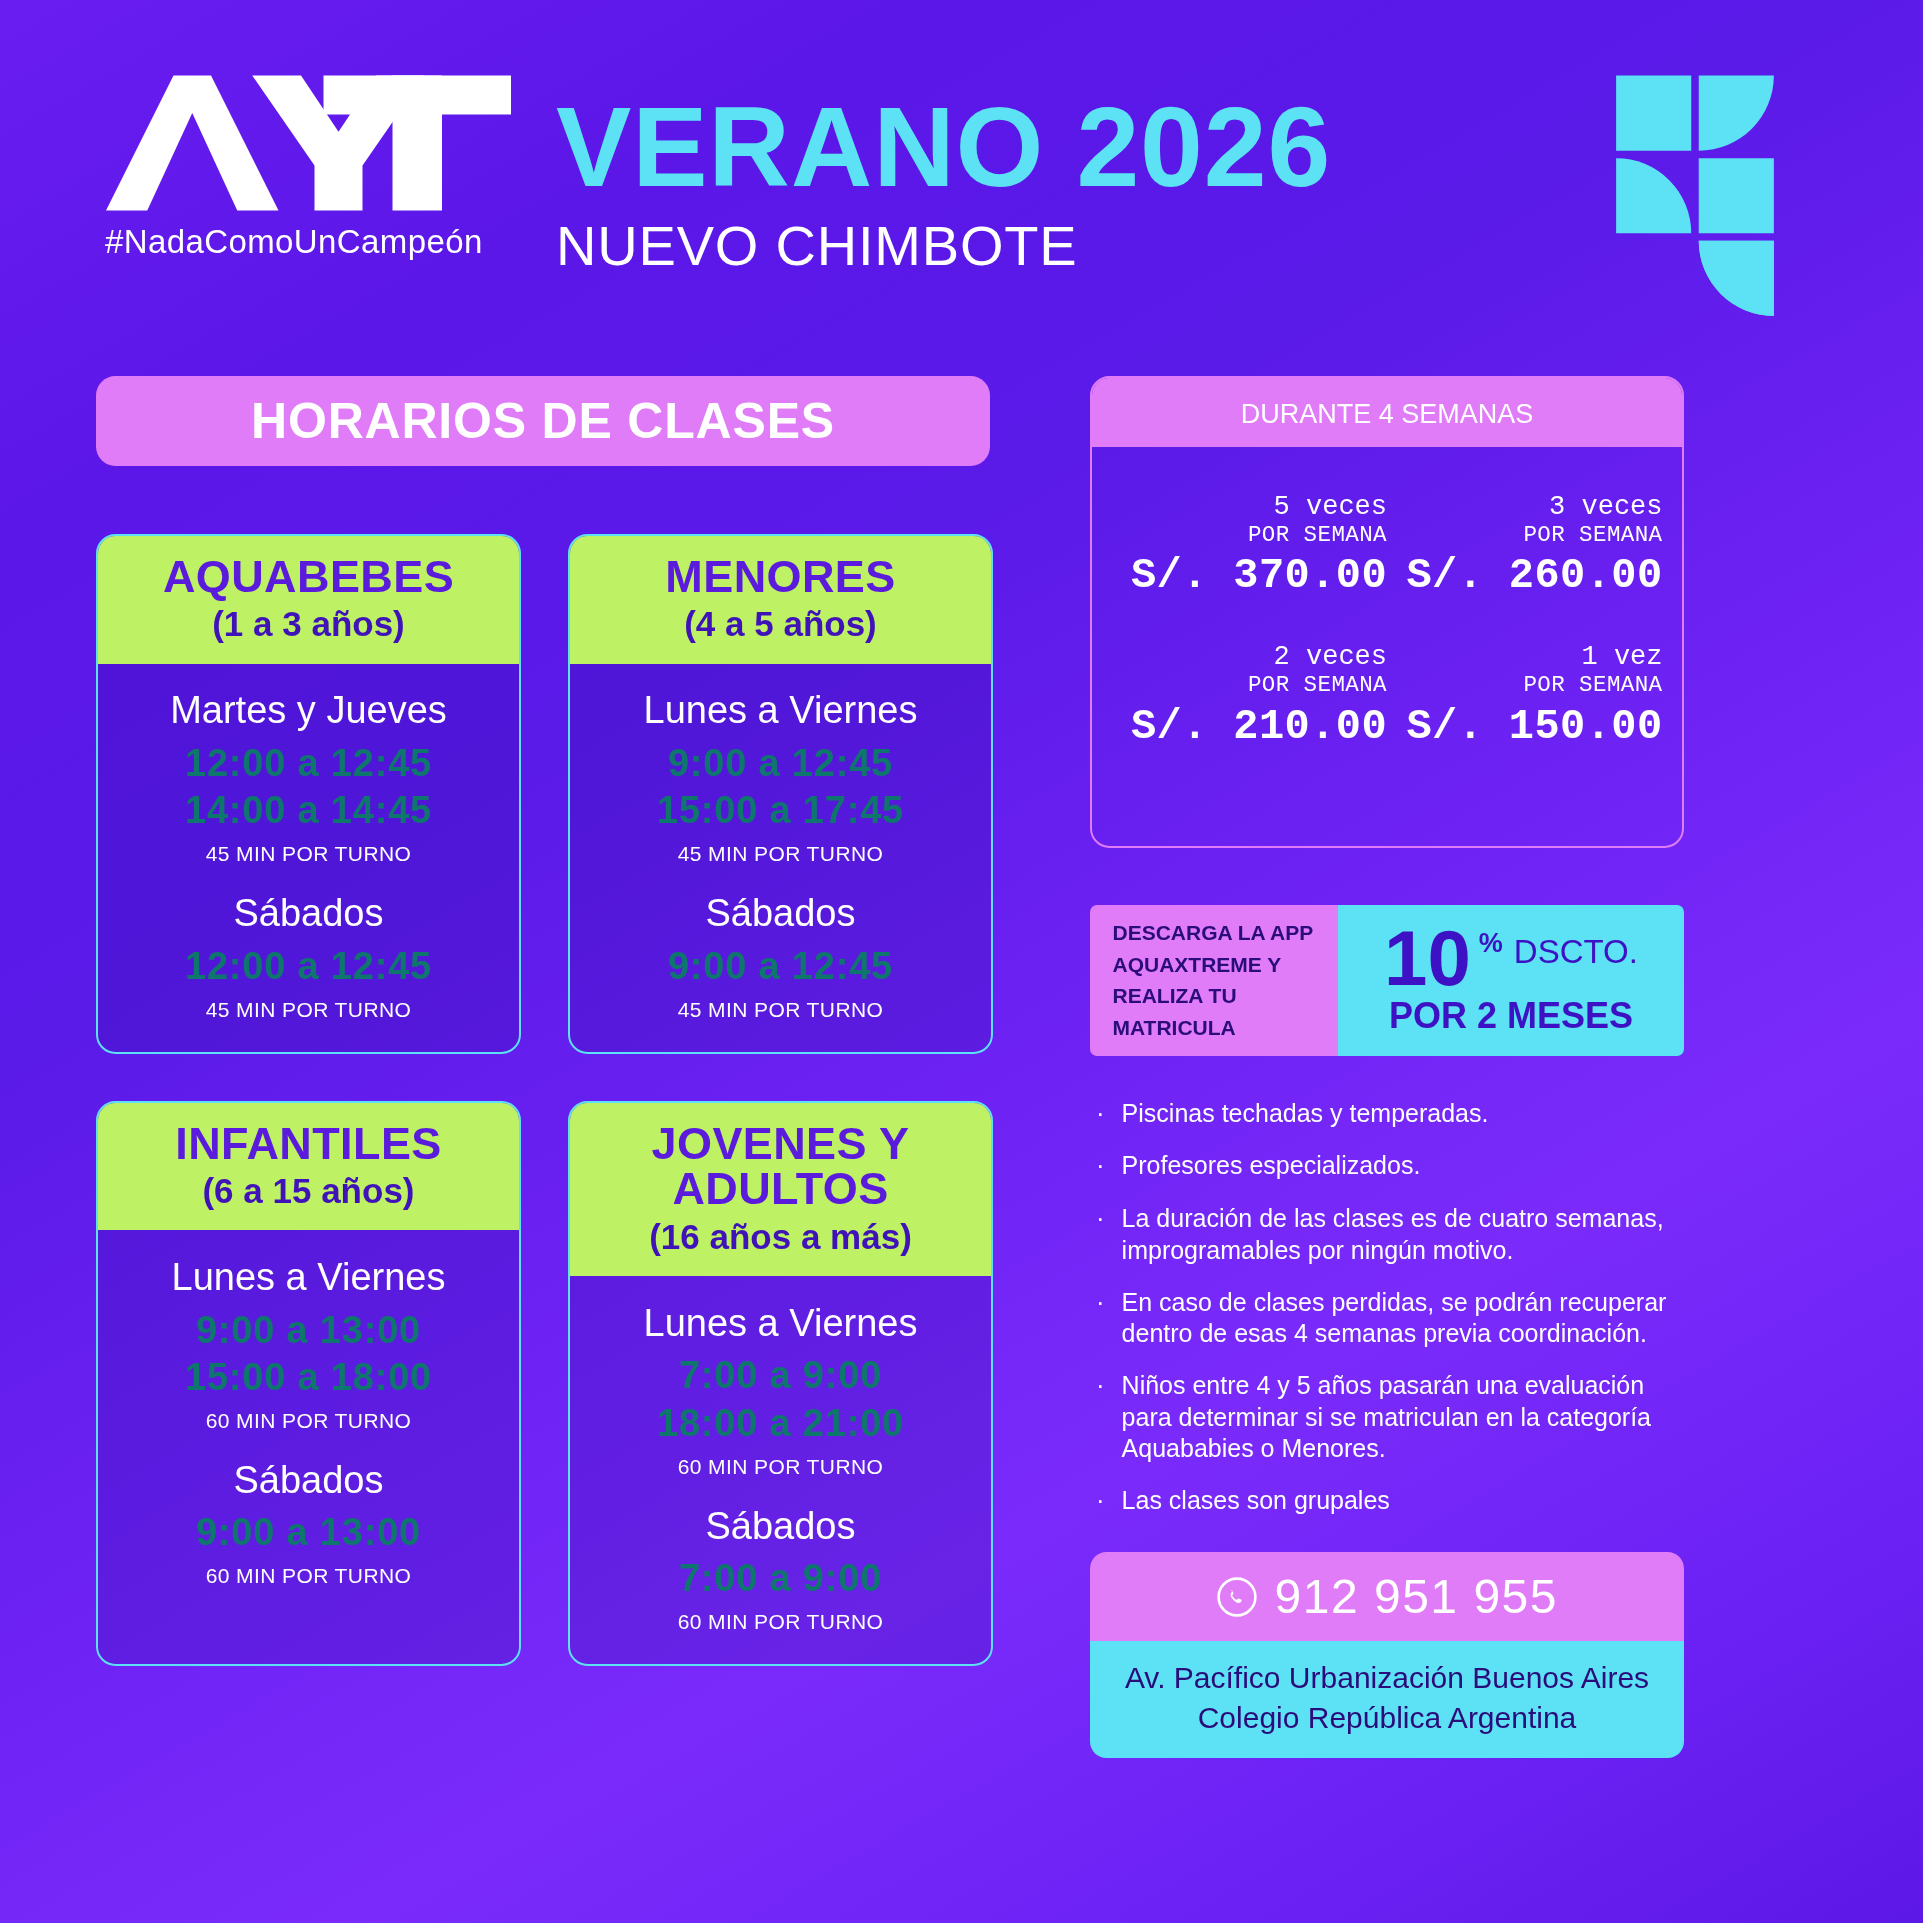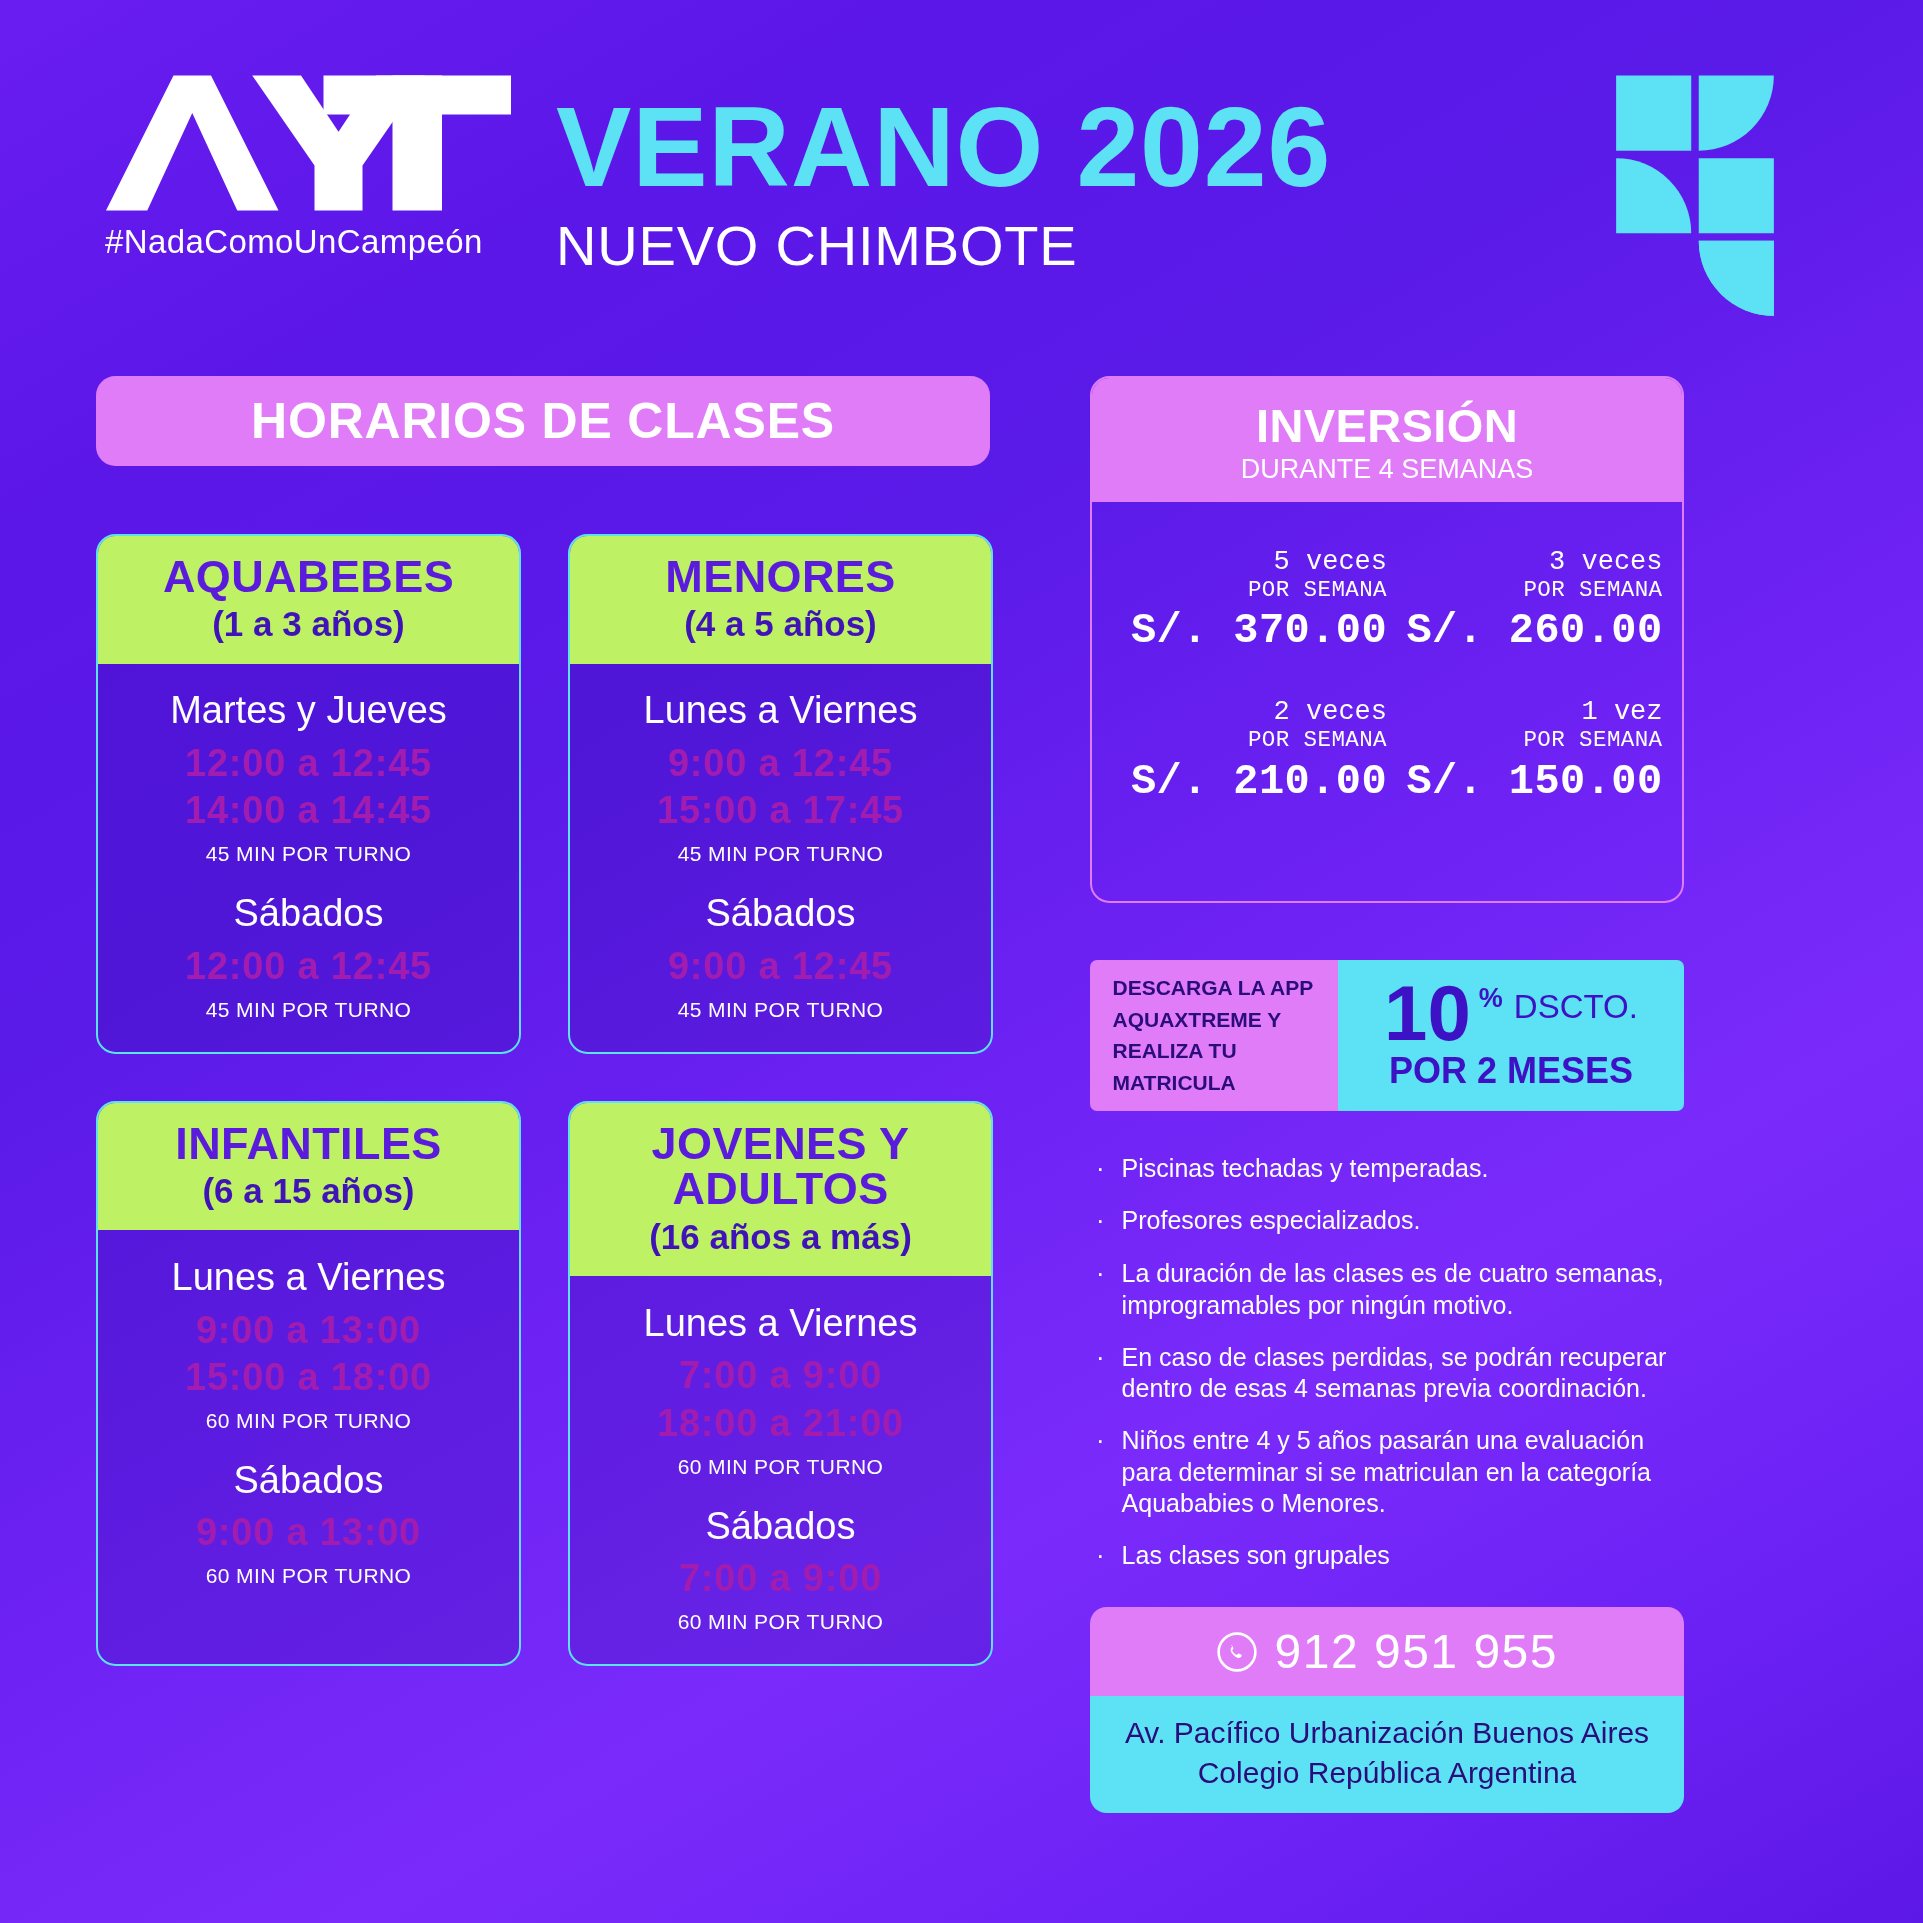--- a/index.html
+++ b/index.html
@@ -51,21 +51,21 @@
     background: #bef264; padding: 18px 7.5px 19.5px;
     text-align: center;
   }
   .card-title {
     color: #5b1bdd; font-size: 45px; font-weight: bold; line-height: 1.02;
     letter-spacing: 0.4px;
   }
   .card-age { color: #3f13b8; font-size: 35px; font-weight: bold; margin-top: 4.5px; }
   .card-body { padding: 25.6px 12px 30px; text-align: center; }
   .day { color: #ffffff; font-size: 38px; font-weight: 400; margin-bottom: 7.5px; }
-  .time { color: #a21caf; font-size: 38px; font-weight: bold; letter-spacing: 0.8px; line-height: 1.25; }
+  .time { color: #0f766e; font-size: 38px; font-weight: bold; letter-spacing: 0.8px; line-height: 1.25; }
   .note { color: #ffffff; font-size: 21px; font-weight: 400; margin-top: 7.5px; letter-spacing: 0.4px; }
   .gap { height: 25.6px; }
 
   
   .right-col { position: absolute; left: 1090px; top: 376px; width: 594px; }
   .inv-card { border: 2.3px solid #e07cf7; border-radius: 19.5px; overflow: hidden; }
   .inv-head { background: #e07cf7; padding: 19.5px 7.5px 16.5px; text-align: center; }
   .inv-title { color: #ffffff; font-size: 47px; font-weight: bold; letter-spacing: 0.4px; }
   .inv-sub { color: #ffffff; font-size: 27px; font-weight: 400; margin-top: 1.5px; }
   .inv-body { padding: 45px 19.5px 53px; }
@@ -207,21 +207,20 @@
         </div>
       </div>
 
     </div>
   </div>
 
   <div class="right-col">
 
     <div class="inv-card">
       <div class="inv-head">
-        <div class="inv-title">INVERSIÓN</div>
         <div class="inv-sub">DURANTE 4 SEMANAS</div>
       </div>
       <div class="inv-body">
         <div class="price-grid">
           <div class="price-cell">
             <div class="price-freq">5 veces</div>
             <div class="price-per">POR SEMANA</div>
             <div class="price-amt">S/. 370.00</div>
           </div>
           <div class="price-cell">

